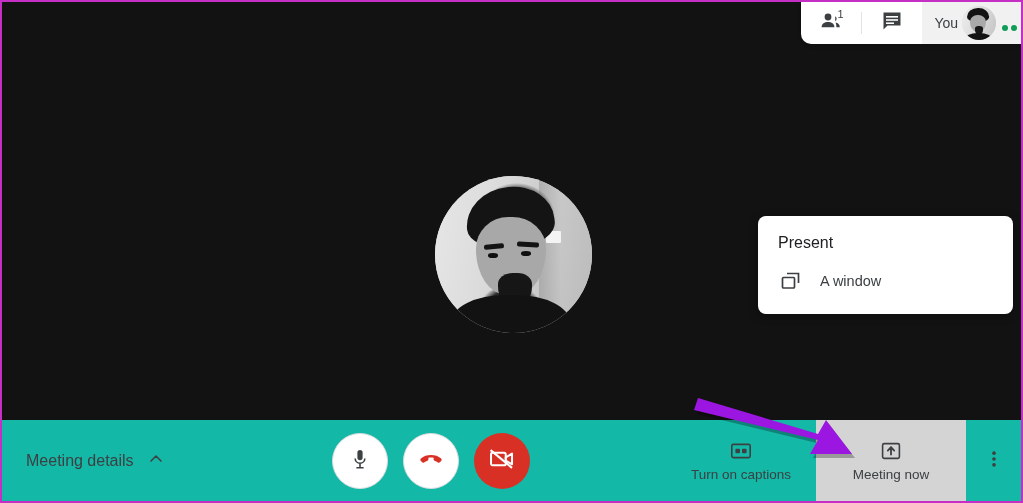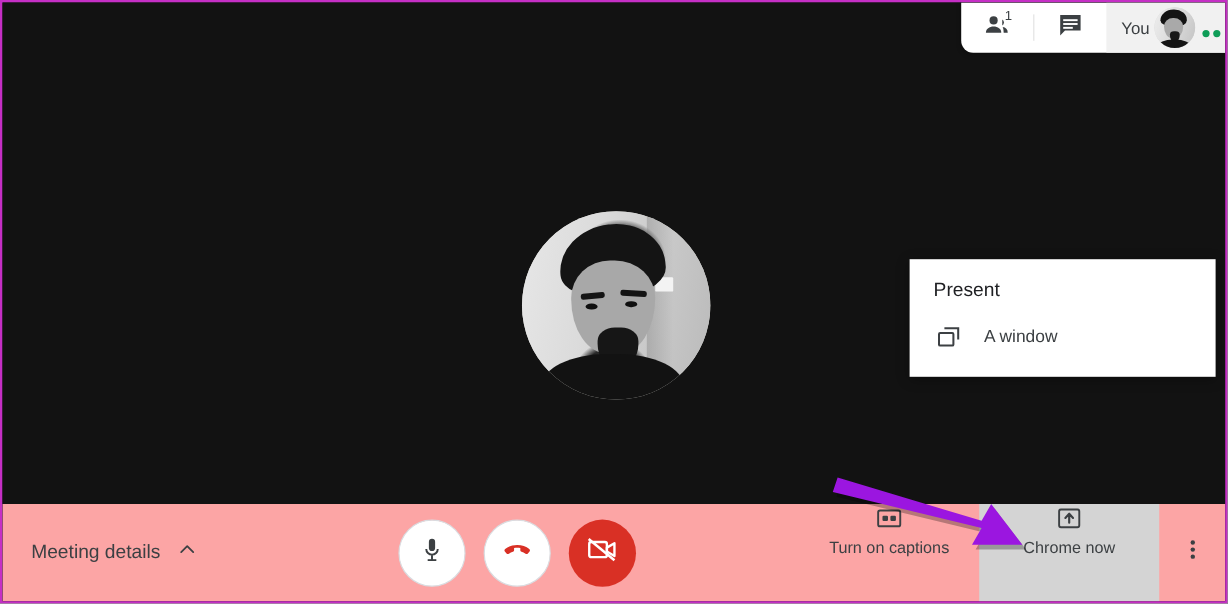--- a/index.html
+++ b/index.html
@@ -226,21 +226,21 @@
     display: block;
   }
 
   
   .present-popup {
     position: absolute;
     left: 756px;
     top: 214px;
     width: 255px;
     background: #ffffff;
-    border-radius: 0;
+    border-radius: 8px;
     box-shadow: 0 2px 10px rgba(0,0,0,.35);
     padding: 18px 0 14px 0;
   }
   .present-title {
     font-size: 16px;
     color: #202124;
     padding: 0 20px 10px 20px;
   }
   .present-item {
     display: flex;
@@ -266,21 +266,21 @@
     line-height: 17px;
   }
 
   
   .bottombar {
     position: absolute;
     left: 0;
     right: 0;
     bottom: 0;
     height: 81px;
-    background: #fca5a5;
+    background: #14b8a6;
     display: flex;
     align-items: center;
   }
   .meeting-details {
     display: flex;
     align-items: center;
     gap: 12px;
     padding-left: 24px;
     cursor: pointer;
     width: 330px;
@@ -319,20 +319,21 @@
     display: flex;
     align-items: center;
     height: 81px;
   }
   .rc-btn {
     width: 150px;
     height: 81px;
     display: flex;
     flex-direction: column;
     align-items: center;
+    justify-content: center;
     gap: 0;
     cursor: pointer;
   }
   .rc-btn.highlight {
     background: #d4d4d4;
   }
   .rc-label {
     font-size: 13.5px;
     color: #3c4043;
   }
@@ -496,21 +497,21 @@
         <span class="rc-label">Turn on captions</span>
       </div>
 
       <div class="rc-btn highlight">
         <span>
           <svg width="24" height="24" viewBox="0 0 24 24" fill="none" stroke="#3c4043" stroke-width="1.6">
             <rect x="3.6" y="4.6" width="16.8" height="14.8" rx="1.6"></rect>
             <path d="M12 15.6V8.6M12 8.2l-3.2 3.4M12 8.2l3.2 3.4" stroke-width="1.8" stroke-linecap="round" stroke-linejoin="round"></path>
           </svg>
         </span>
-        <span class="rc-label">Chrome now</span>
+        <span class="rc-label">Meeting now</span>
       </div>
 
       <div class="more-btn">
         <span>
           <svg width="22" height="22" viewBox="0 0 24 24" fill="#3c4043">
             <circle cx="12" cy="5.6" r="2"></circle>
             <circle cx="12" cy="12" r="2"></circle>
             <circle cx="12" cy="18.4" r="2"></circle>
           </svg>
         </span>

